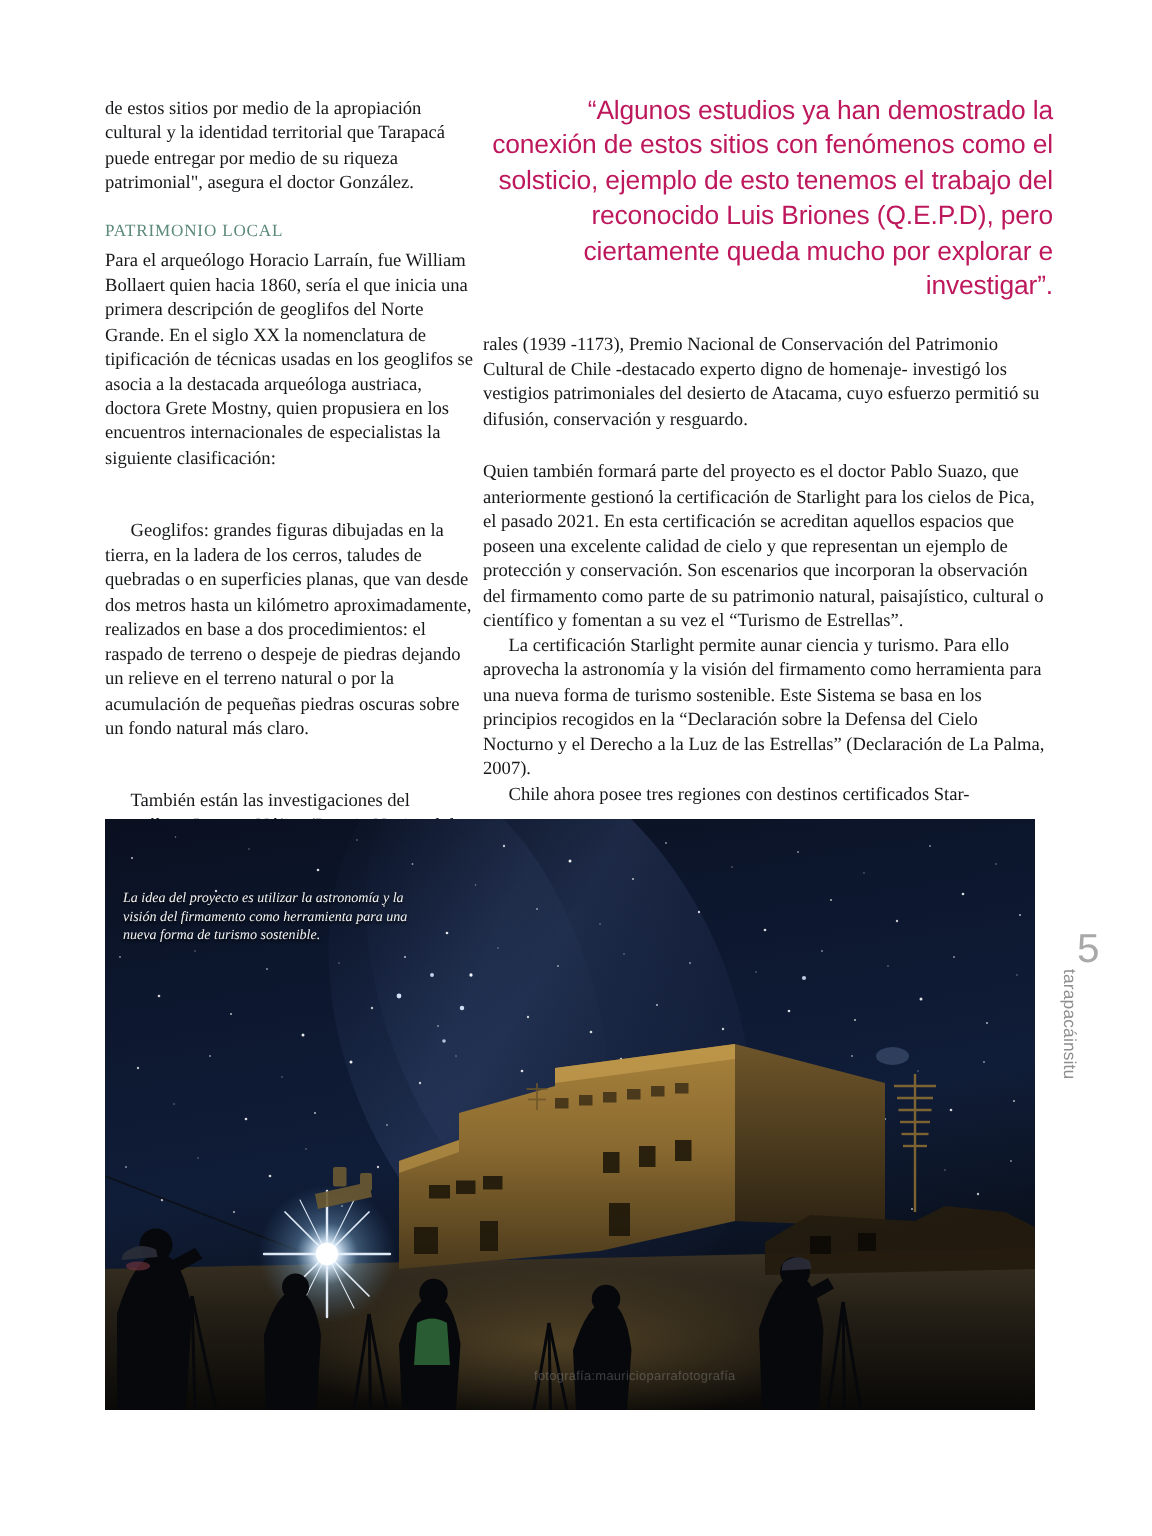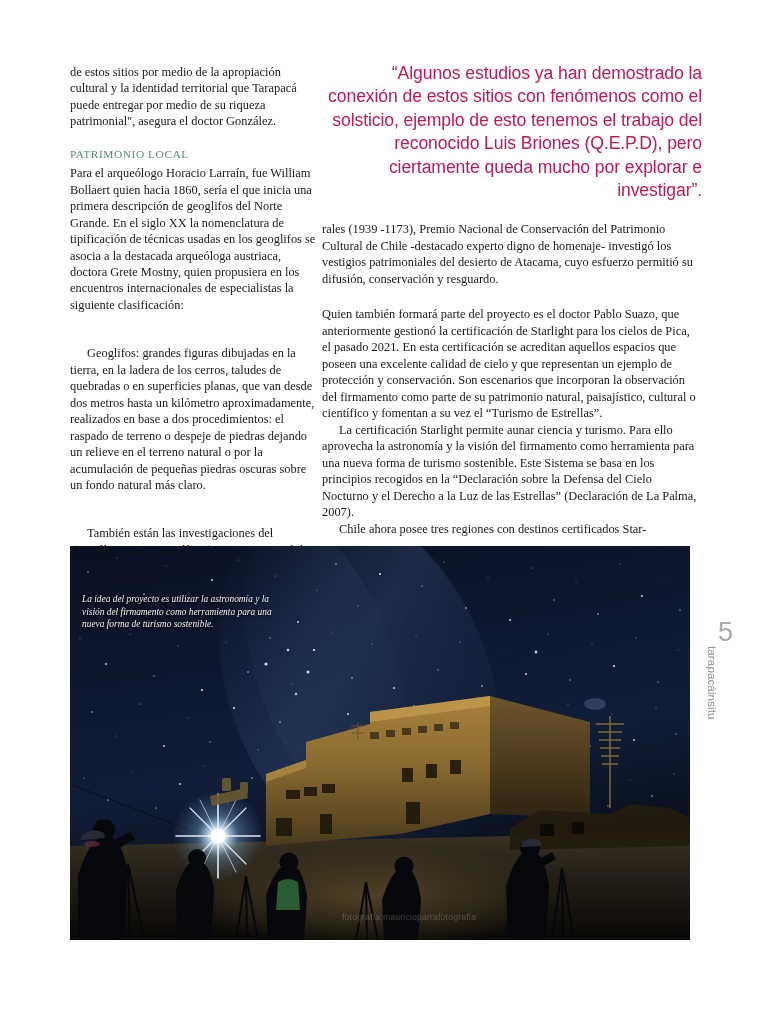--- a/index.html
+++ b/index.html
@@ -110,21 +110,21 @@
     font-size: 9.4px;
     line-height: 12.6px;
     color: #f3f3f0;
     text-shadow: 0 1px 2px rgba(0,0,0,.85);
     z-index: 6;
     margin-top: 36px;
   }
 
   .photo-credit {
     position: absolute;
-    left: 342px;
+    left: 356px;
     top: 912px;
     font-family: "Liberation Sans", "DejaVu Sans", sans-serif;
     font-size: 8.6px;
     letter-spacing: .2px;
     color: rgba(190,190,195,.30);
     z-index: 6;
   }
 
   
   .folio-number {

